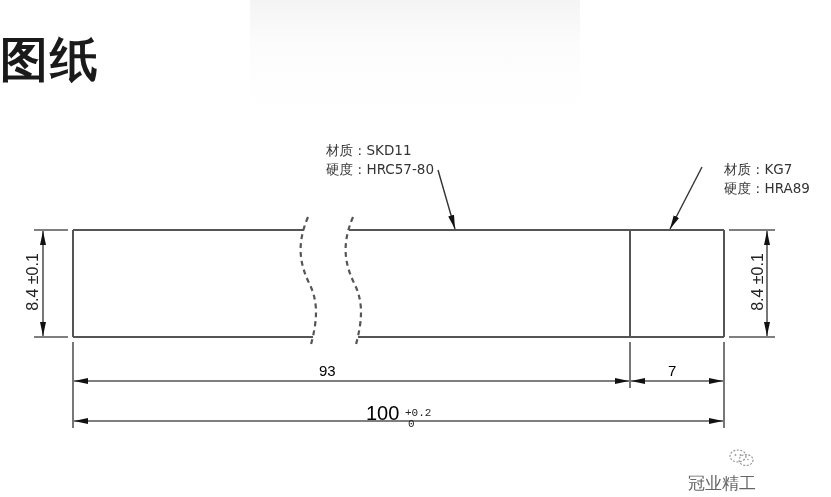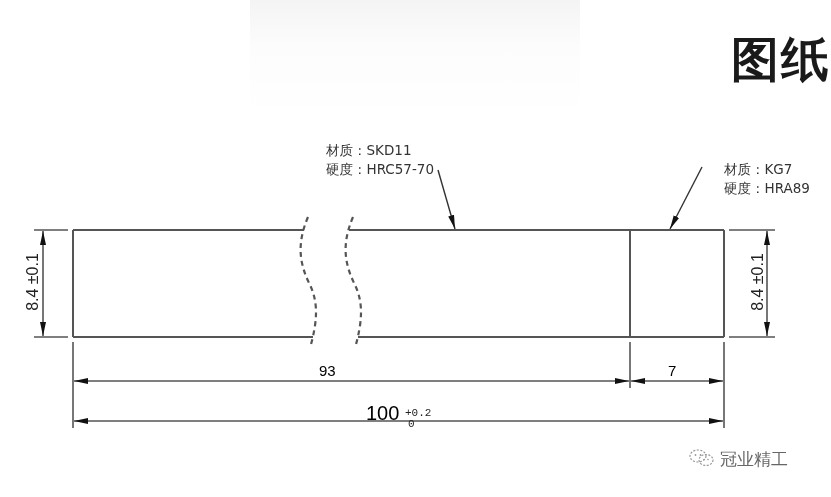--- a/index.html
+++ b/index.html
@@ -1,26 +1,26 @@
 <!DOCTYPE html>
 <html><head>
 <meta charset="utf-8">
 <style>
   html, body { margin: 0; padding: 0; background: #ffffff; }
   body { width: 831px; height: 497px; position: relative; overflow: hidden; font-family: "DejaVu Sans", sans-serif; }
   .title-bg { position: absolute; left: 250px; top: 0; width: 330px; height: 112px;
     background: linear-gradient(to bottom, #f4f4f4 0%, #fcfcfc 40%, #ffffff 100%); }
-  .title { position: absolute; left: 0; width: 831px; top: 28px; text-align: right;
+  .title { position: absolute; left: 0; width: 831px; top: 28px; text-align: left;
     font-size: 48px; font-weight: bold; color: #1a1a1a; letter-spacing: 2px; font-family: Liberation Mono, monospace; }
   svg.drawing { position: absolute; left: 0; top: 0; }
   .note { position: absolute; font-size: 13.5px; color: #333; line-height: 19px; white-space: nowrap; font-family: "DejaVu Sans", sans-serif; margin-left: 16px; }
   .dim-text { position: absolute; font-size: 15px; color: #000000; font-family: "Liberation Sans", sans-serif; white-space: nowrap; }
   .vdim { position: absolute; font-size: 16px; color: #222; font-family: "Liberation Sans", sans-serif; transform: rotate(-90deg); transform-origin: center center; white-space: nowrap; }
   .tol { position: absolute; font-size: 11px; color: #222; font-family: Liberation Mono, monospace; line-height: 10px; margin-top: 10px; }
-  .watermark { position: absolute; left: 688px; top: 448px; display: flex; align-items: flex-start; gap: 4px; color: #666; font-size: 17px; font-family: "DejaVu Sans", sans-serif; }
+  .watermark { position: absolute; left: 688px; top: 448px; display: flex; align-items: flex-end; gap: 4px; color: #666; font-size: 17px; font-family: "DejaVu Sans", sans-serif; flex-direction: column; }
 </style>
 </head>
 <body>
 
 <div class="title-bg"></div>
 <div class="title">图纸</div>
 
 <svg class="drawing" width="831" height="497" viewBox="0 0 831 497">
   <defs>
     <marker id="arr" markerWidth="14" markerHeight="8" refX="14" refY="4" orient="auto" markerUnits="userSpaceOnUse">
@@ -79,21 +79,21 @@
   <g stroke="#333" stroke-width="1.4" fill="none">
     <line x1="438" y1="170" x2="455" y2="229" marker-end="url(#arr)"></line>
   </g>
   <g stroke="#333" stroke-width="1.4" fill="none">
     <line x1="702" y1="167" x2="670" y2="229" marker-end="url(#arr)"></line>
   </g>
 </svg>
 
 <div class="note" style="left:310px; top:141px;">
   <div>材质：SKD11</div>
-  <div>硬度：HRC57-70</div>
+  <div>硬度：HRC57-80</div>
 </div>
 <div class="note" style="left:708px; top:160px;">
   <div>材质：KG7</div>
   <div>硬度：HRA89</div>
 </div>
 
 <div class="vdim" style="left:-7px; top:273px; width:80px; text-align:center;">8.4 ±0.1</div>
 <div class="vdim" style="left:718px; top:273px; width:80px; text-align:center;">8.4 ±0.1</div>
 
 <div class="dim-text" style="left:319px; top:362px;">93</div>

